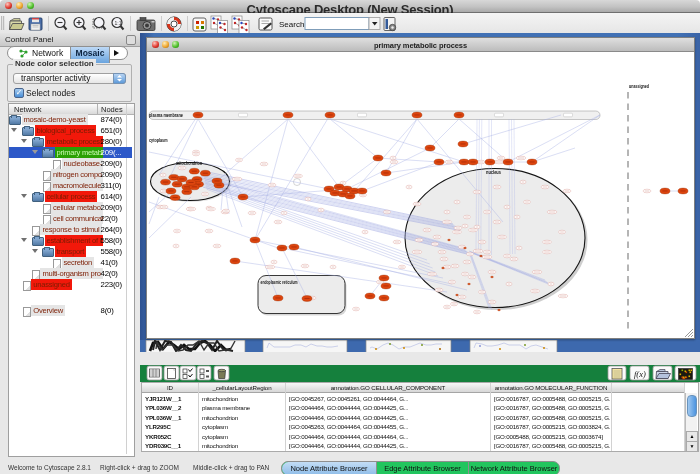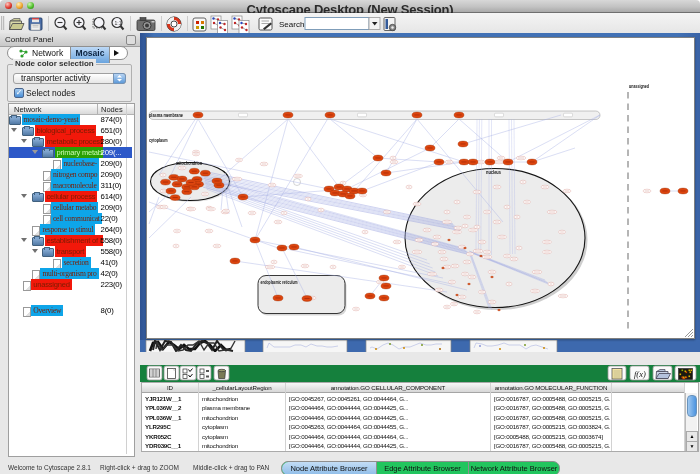--- a/index.html
+++ b/index.html
@@ -17,21 +17,21 @@
   #ncs{position:absolute;left:7px;top:31px;width:123px;height:36px;border:1px solid #b0b0b0;border-radius:2px;}
   #ncs-label{position:absolute;left:5px;top:-6px;background:#e8e8e8;padding:0 2px;font-size:8px;font-weight:bold;color:#333;}
   #combo{position:absolute;left:5px;top:8px;width:111px;height:9px;background:linear-gradient(#ffffff,#e6e6e6);border:1px solid #9f9f9f;border-radius:3px;font-size:8.5px;color:#111;}
   #combo-btn{position:absolute;right:-1px;top:-1px;width:11px;height:9px;border-radius:0 3px 3px 0;background:linear-gradient(#b7d4f3,#5e9ad9);border:1px solid #7593b5;}
   #cb{position:absolute;left:14px;top:55px;width:8px;height:8px;background:linear-gradient(#a6ccf0,#4a8ed6);border:1px solid #49648c;border-radius:2px;font-size:8px;color:#fff;line-height:8px;text-align:center;}
   #cb-label{position:absolute;left:26px;top:54.5px;font-size:8.5px;color:#111;}
   #tree{position:absolute;left:8px;top:70px;width:125px;height:352px;background:#fff;border:1px solid #9f9f9f;}
   #tree-head{position:absolute;left:0;top:0;width:100%;height:10px;background:linear-gradient(#fcfcfc,#d9d9d9);border-bottom:1px solid #b2b2b2;font-size:7.5px;color:#222;}
   .trow{position:absolute;left:0;width:123px;height:11px;font-size:7.6px;letter-spacing:-0.25px;line-height:11px;color:#7c1d03;white-space:nowrap;}
   .tlabel{display:inline-block;height:10.5px;line-height:11px;padding:0 2px;overflow:hidden;}
-  .g{background:#0ea5e9;font-family:Liberation Serif, serif;}
+  .g{background:#e5e5e5;}
   .r{background:#f2180a;}
   .selg{background:#2aa004;color:#c8f8b0;}
   .cnt{position:absolute;left:91.5px;color:#000;font-size:7.8px;letter-spacing:-0.2px;}
   .arrow{position:absolute;top:3px;width:0;height:0;border-left:3.5px solid transparent;border-right:3.5px solid transparent;border-top:4.5px solid #707070;}
   .folder{position:absolute;top:2px;width:10px;height:7px;background:linear-gradient(#8cb0d8,#527aa6);border:1px solid #41617f;border-radius:1px;}
   .folder:before{content:"";position:absolute;left:0.5px;top:-1.6px;width:4px;height:1.4px;background:#7fa5cf;border:0.7px solid #41617f;border-bottom:none;border-radius:1px 1px 0 0;}
   .file{position:absolute;top:1.5px;width:6px;height:8px;background:linear-gradient(135deg,#fff 70%,#e0e0e0 70%);border:1px solid #999;}
   #mdi{left:140px;top:33px;width:560px;height:319px;background:linear-gradient(90deg,#2d5191 0px,#4171b5 14px,#4171b5 96%,#3a63a6);}
   #netwin{position:absolute;left:6px;top:4px;width:547px;height:300px;background:#fff;border:1px solid #808080;box-shadow:0 1px 2px rgba(0,0,0,0.35);}
   #netwin-tb{position:absolute;left:0;top:0;width:100%;height:13px;background:linear-gradient(#dfdfdf,#bcbcbc);border-bottom:1px solid #8a8a8a;}
@@ -314,20 +314,26 @@
         <circle cx="250" cy="4" r="1" fill="#7a9a2a"></circle>
         <circle cx="264" cy="8" r="1" fill="#cc8800"></circle>
         <circle cx="282" cy="5" r="1" fill="#7a9a2a"></circle>
         <circle cx="300" cy="9" r="1" fill="#aa6600"></circle>
         <circle cx="340" cy="6" r="1" fill="#8a96d8"></circle>
         <circle cx="360" cy="9" r="1" fill="#cc8800"></circle>
         <circle cx="385" cy="5" r="1" fill="#7a9a2a"></circle>
         <circle cx="404" cy="8" r="1" fill="#cc8800"></circle>
       </svg></div>
   <div id="netwin">
+    <div id="netwin-tb">
+      <div class="tl" style="left:5px;top:3px;width:6.5px;height:6.5px;background:radial-gradient(circle at 35% 30%,#ffc8c0,#e03c32 55%,#8c0f06);"></div>
+      <div class="tl" style="left:15px;top:3px;width:6.5px;height:6.5px;background:radial-gradient(circle at 35% 30%,#ffeeb8,#f0a832 55%,#a36305);"></div>
+      <div class="tl" style="left:25px;top:3px;width:6.5px;height:6.5px;background:radial-gradient(circle at 35% 30%,#d4f2b8,#52c22e 55%,#1d7a06);"></div>
+      <div id="netwin-title">primary metabolic process</div>
+    </div>
     <div id="canvas-holder" style="position:absolute;left:0;top:14px;width:545px;height:285px;overflow:hidden;"><svg width="545" height="285" viewBox="0 0 545 285">
           <rect x="0" y="0" width="545" height="285" fill="#ffffff"></rect>
           <ellipse cx="44" cy="130.5" rx="40.5" ry="19.5" fill="#dcdcdc" opacity="0.8"></ellipse>
           <ellipse cx="43" cy="129.5" rx="39.5" ry="19" fill="#ececec" stroke="#111" stroke-width="1.1"></ellipse>
           <ellipse cx="350" cy="188" rx="90.5" ry="70" fill="#c9c9c9" opacity="0.9"></ellipse>
           <ellipse cx="348" cy="186" rx="90" ry="69.5" fill="#ececec" stroke="#151515" stroke-width="1.1"></ellipse>
           <rect x="112.5" y="225.5" width="87" height="38" rx="8" fill="#cccccc" opacity="0.8"></rect>
           <rect x="111" y="223.5" width="87" height="38" rx="8" fill="#ececec" stroke="#222" stroke-width="0.9"></rect>
           <rect x="2" y="59" width="451" height="8.5" rx="4.2" fill="#f0f0f0" stroke="#a2a2a2" stroke-width="0.6"></rect>
           <line x1="481" y1="40" x2="481" y2="279" stroke="#8e8e8e" stroke-width="1.3" stroke-dasharray="6.5,5"></line>

